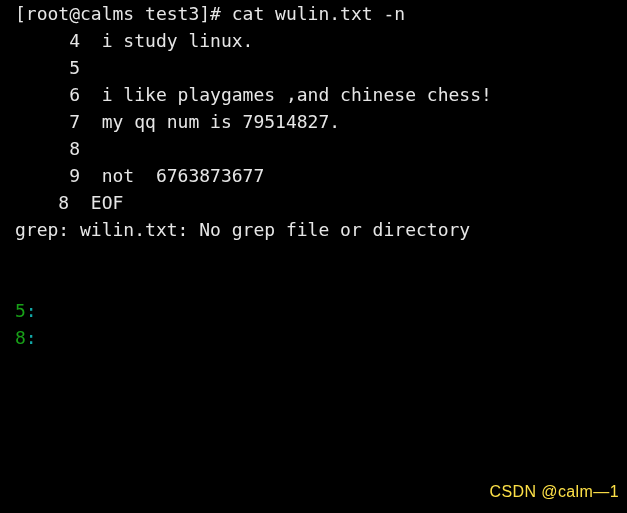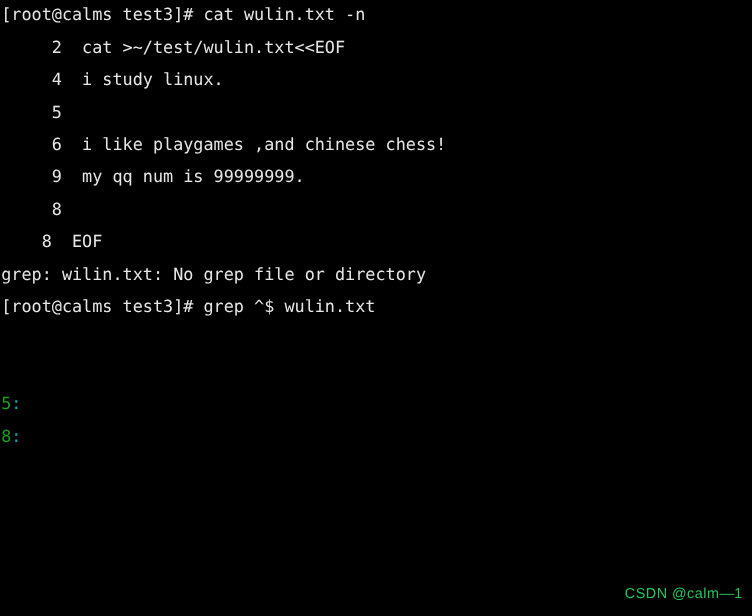--- a/index.html
+++ b/index.html
@@ -21,58 +21,57 @@
     top: 0;
     width: 627px;
     height: 513px;
     background: #000000;
     padding: 0;
     box-sizing: border-box;
   }
   .term-line {
     height: 27px;
     line-height: 27px;
-    font-size: 14px;
+    font-size: 18px;
     letter-spacing: 0px;
     color: #e6e6e6;
     white-space: pre;
-    padding-left: 1px;
+    padding-left: 15px;
     font-family: "DejaVu Sans Mono", "Liberation Mono", monospace;
   }
   .term-line.blank {
     color: transparent;
   }
   .seg-green   { color: #18a018; }
   .seg-cyan    { color: #12a8a8; }
   .watermark {
     position: absolute;
     right: 8px;
     bottom: 12px;
     font-family: "Liberation Sans", "DejaVu Sans", sans-serif;
-    font-size: 12px;
-    color: #22c55e;
+    font-size: 16px;
+    color: #fde047;
     letter-spacing: 0.4px;
     white-space: pre;
     user-select: none;
   }
 </style>
 </head>
 <body>
 
 <div id="terminal">
   <div id="terminal-lines">
       <div class="term-line">[root@calms test3]# cat wulin.txt -n</div>
-      <div class="term-line">     2  cat &gt;~/test/wulin.txt&lt;&lt;EOF</div>
       <div class="term-line">     4  i study linux.</div>
       <div class="term-line">     5</div>
       <div class="term-line">     6  i like playgames ,and chinese chess!</div>
-      <div class="term-line">     9  my qq num is 99999999.</div>
+      <div class="term-line">     7  my qq num is 79514827.</div>
       <div class="term-line">     8</div>
+      <div class="term-line">     9  not  6763873677</div>
       <div class="term-line">    8  EOF</div>
       <div class="term-line">grep: wilin.txt: No grep file or directory</div>
-      <div class="term-line">[root@calms test3]# grep ^$ wulin.txt</div>
       <div class="term-line blank"></div>
       <div class="term-line blank"></div>
       <div class="term-line"><span class="seg-green">5</span><span class="seg-cyan">:</span></div>
       <div class="term-line"><span class="seg-green">8</span><span class="seg-cyan">:</span></div>
     </div>
   <div class="watermark">CSDN @calm—1</div>
 </div>
 
 </body></html>

